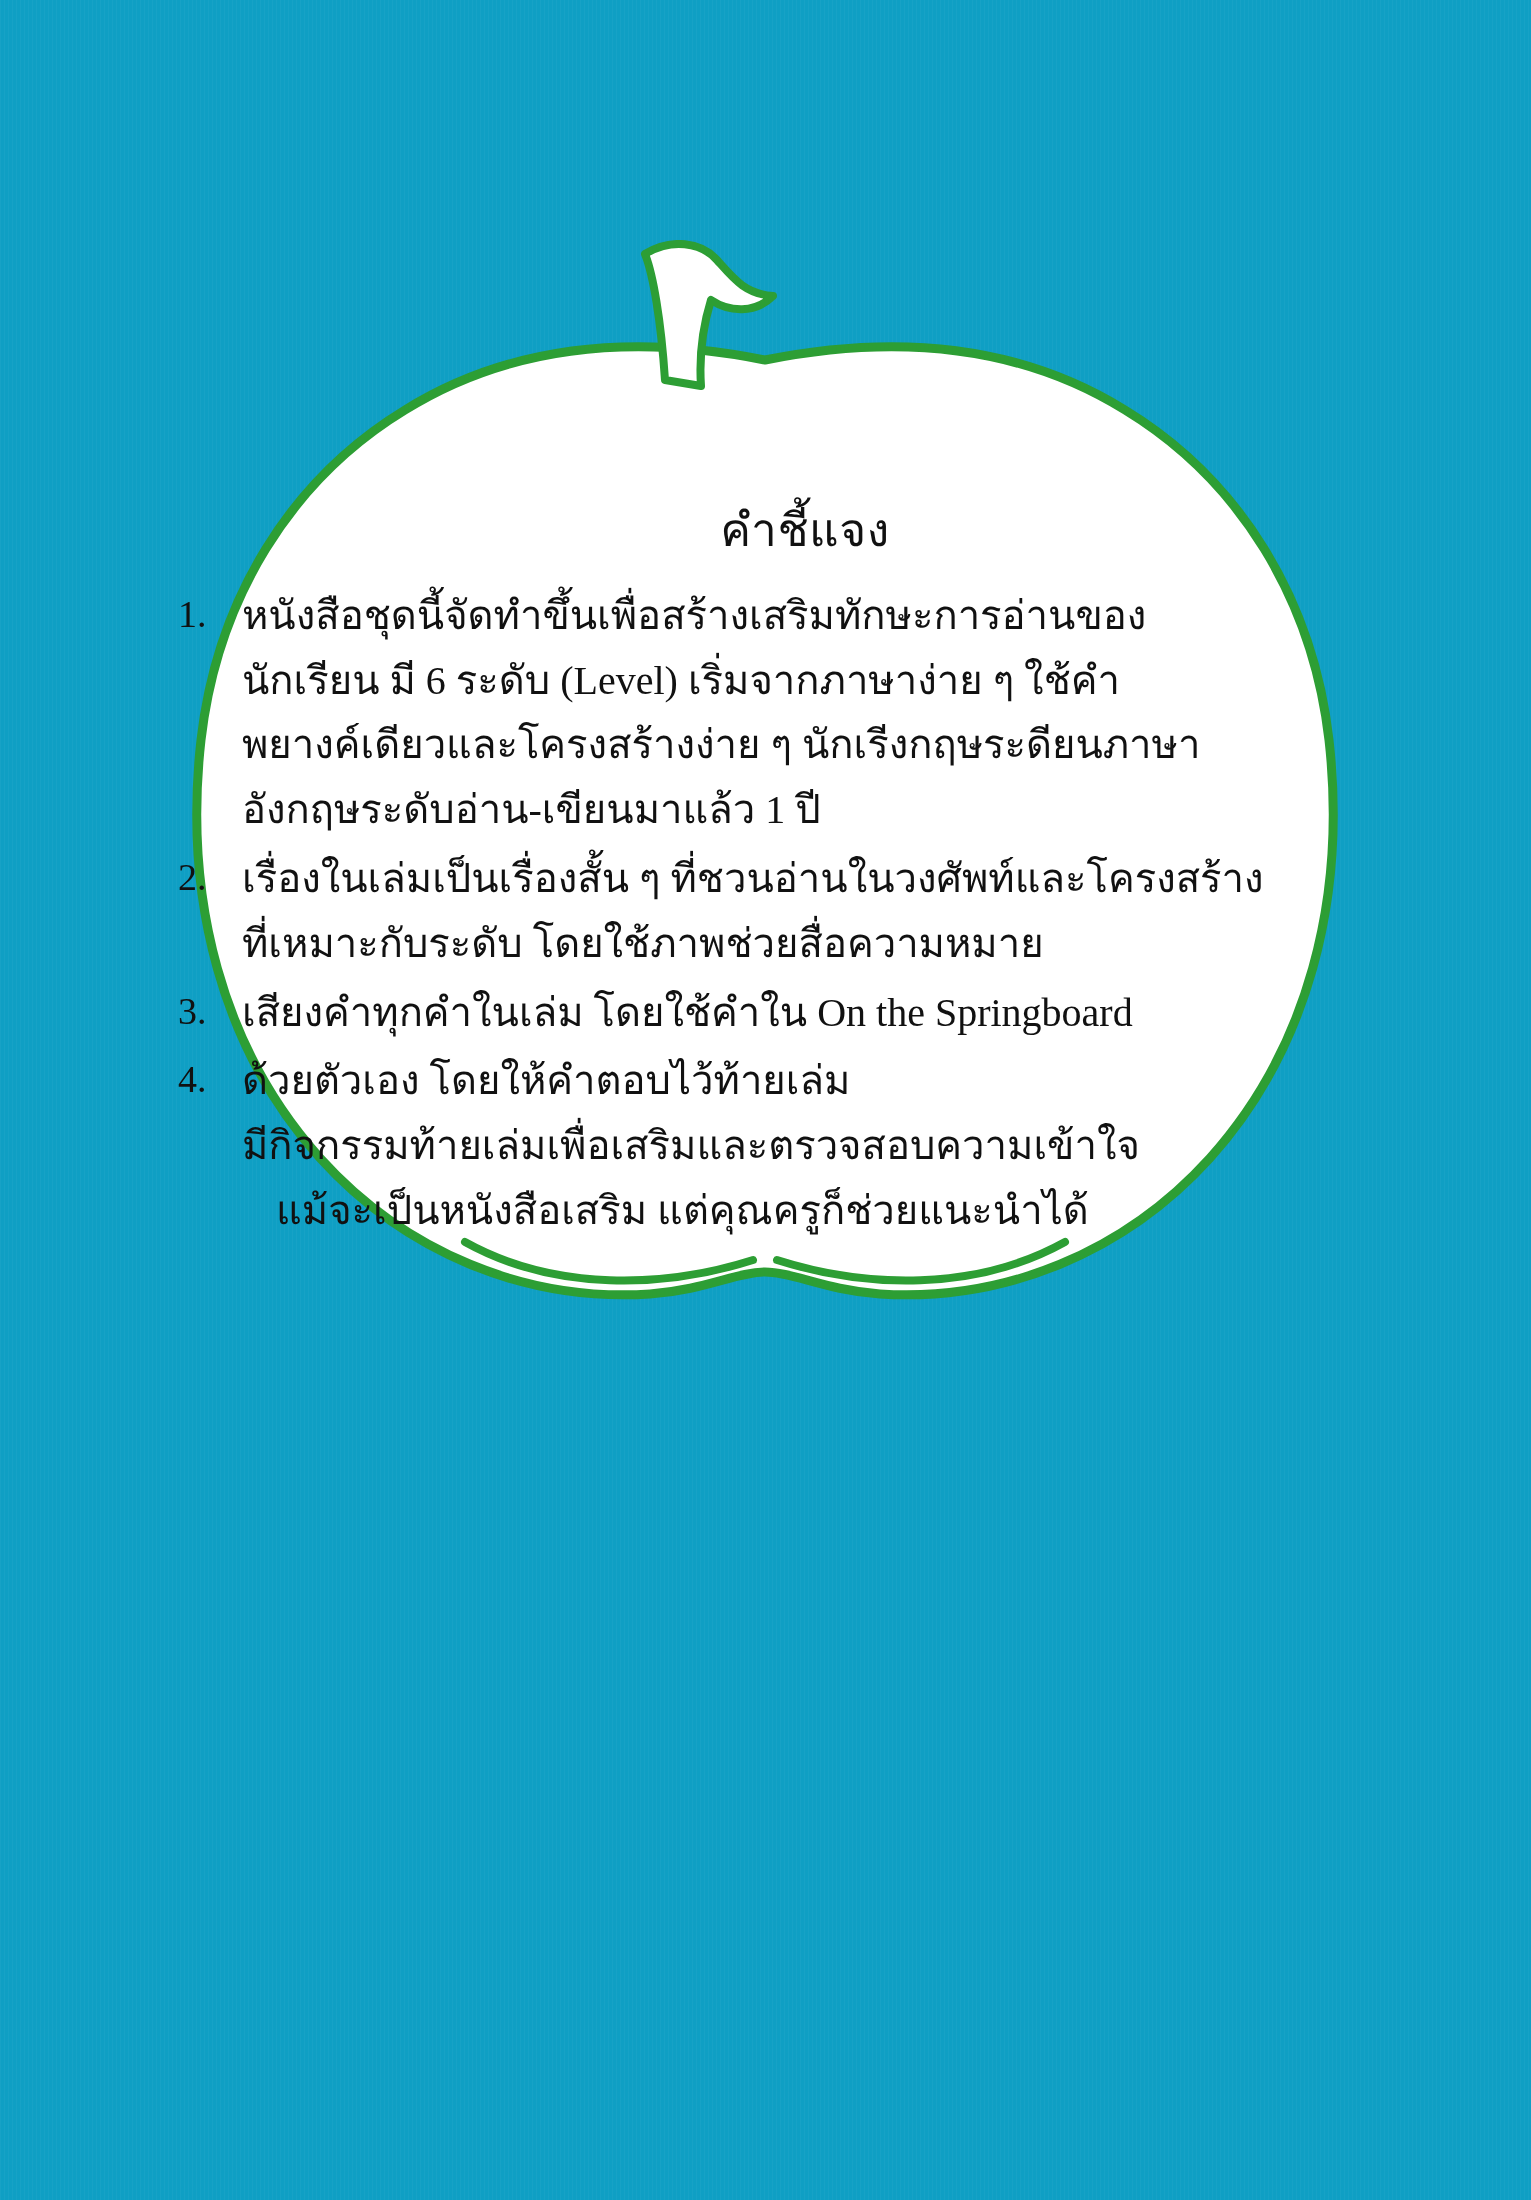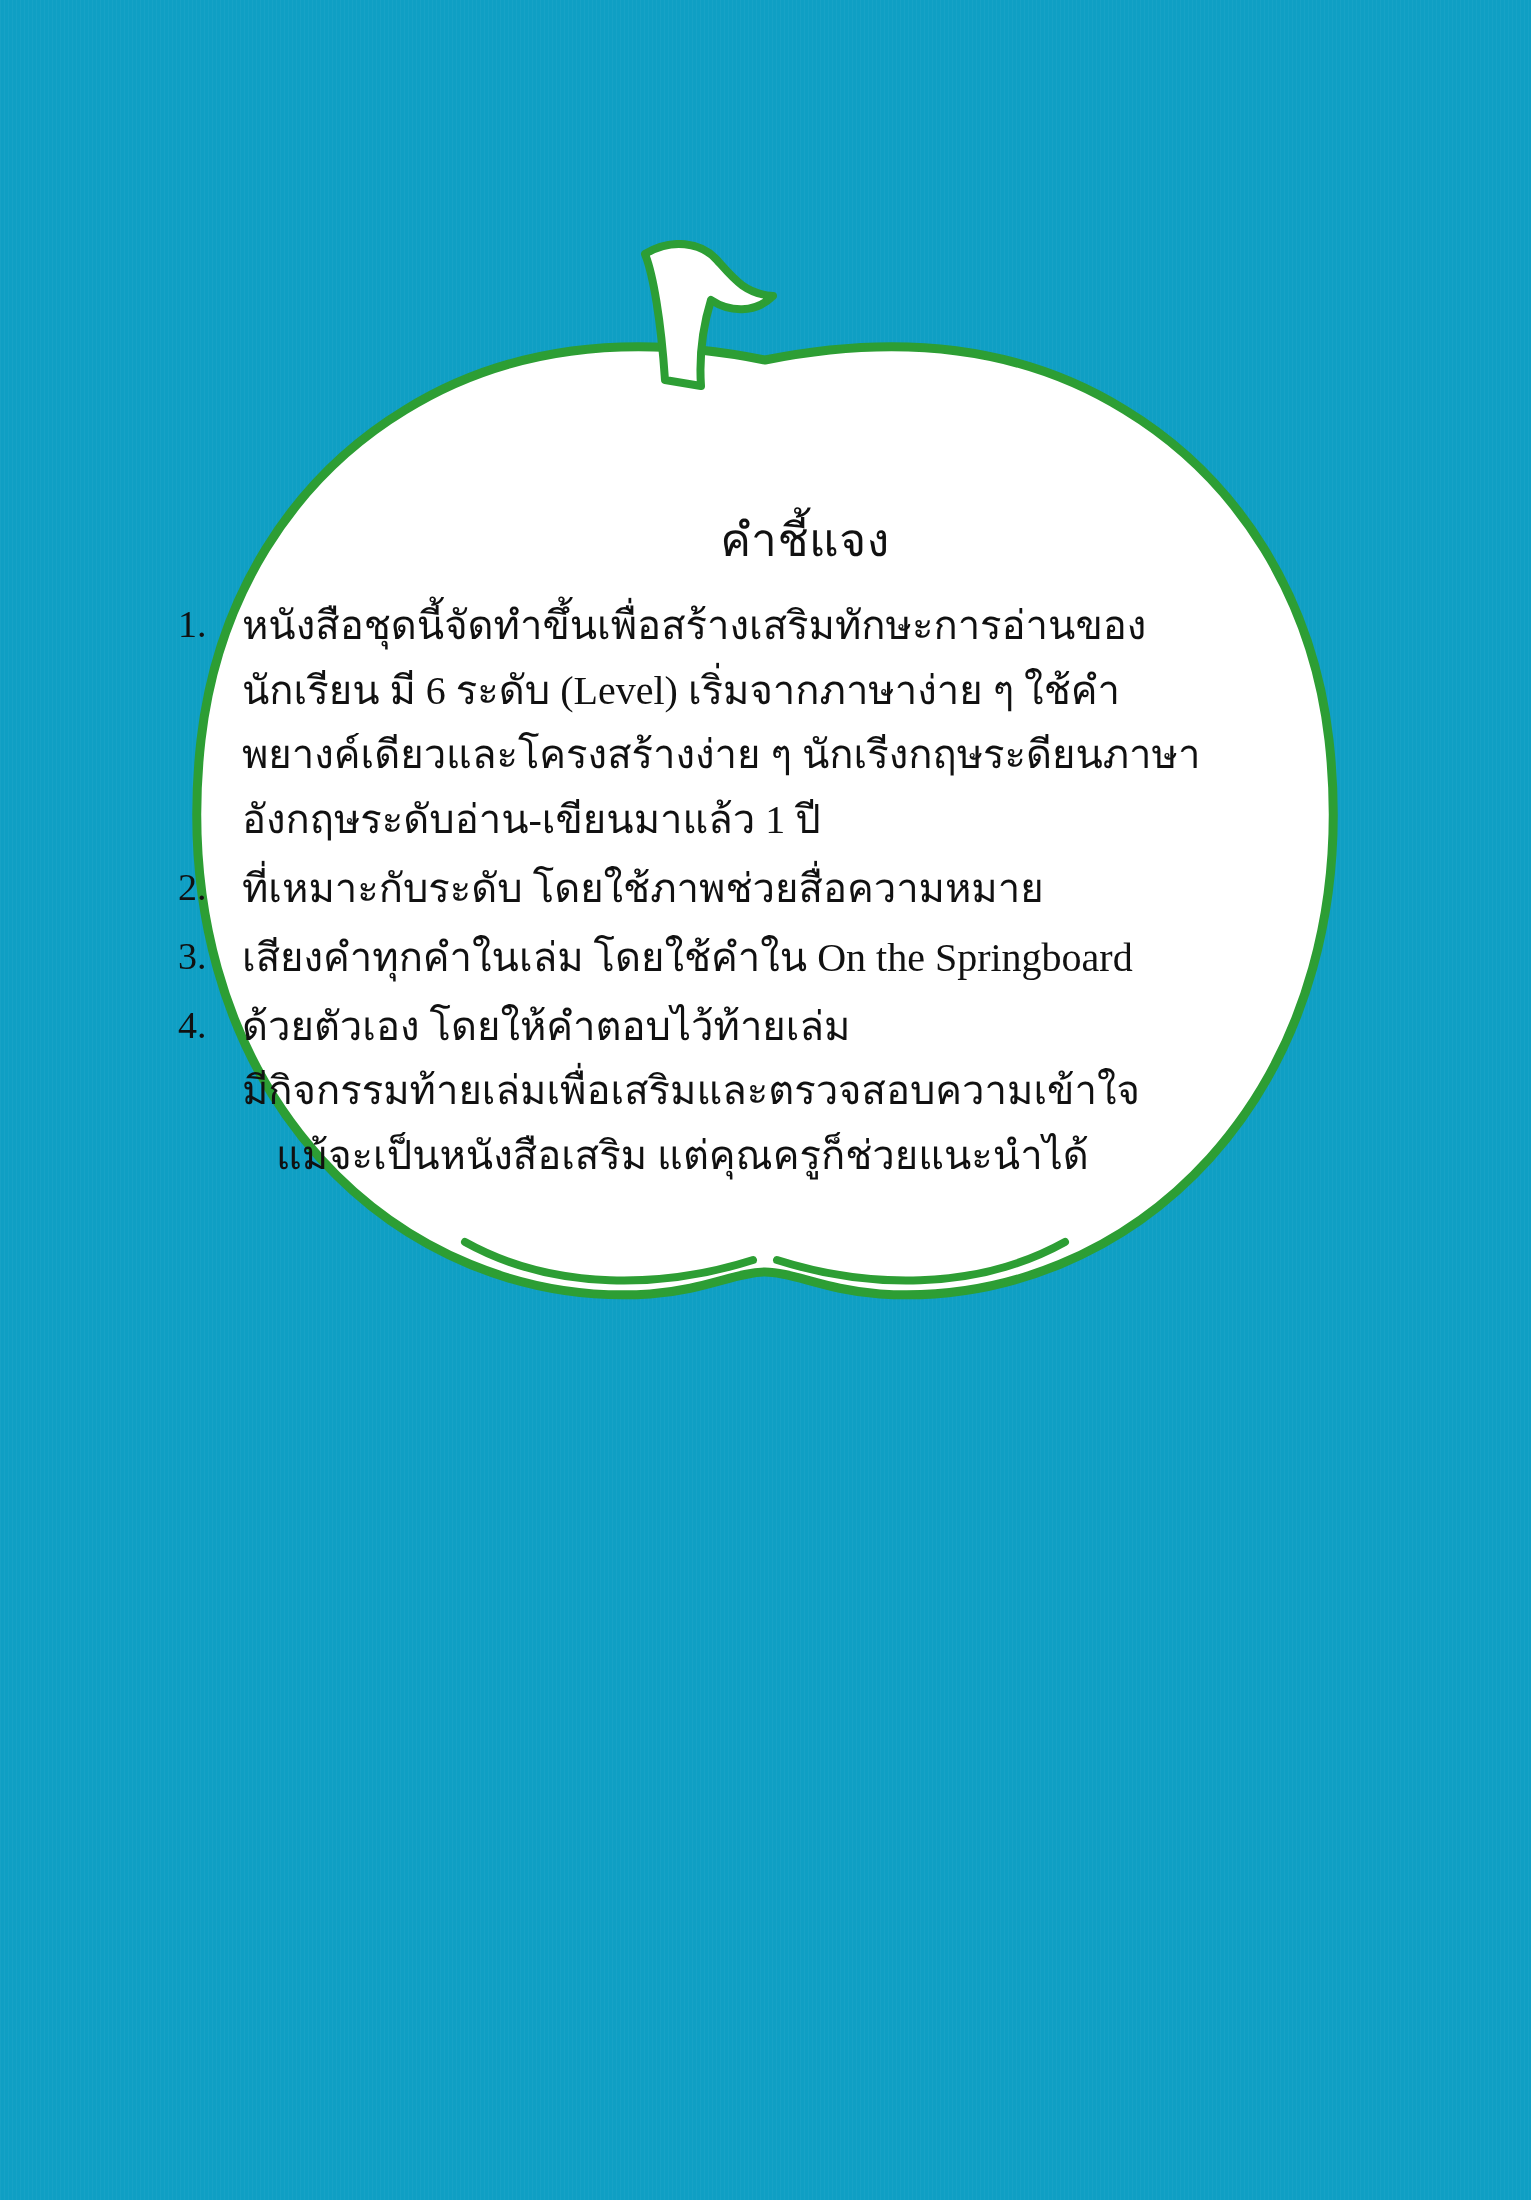--- a/index.html
+++ b/index.html
@@ -51,21 +51,21 @@
     left: 170px;
     top: 500px;
     width: 1180px;
     color: #111;
   }
 
   .title {
     text-align: center;
     font-size: 46px;
     line-height: 1.15;
-    margin: 15px 0 26px 0;
+    margin: 5px 0 26px 0;
     padding-left: 90px;
     letter-spacing: 0.5px;
   }
 
   ol.items {
     list-style: none;
     margin: 0;
     padding: 0;
   }
 
@@ -142,20 +142,21 @@
         <div class="line">หนังสือชุดนี้จัดทำขึ้นเพื่อสร้างเสริมทักษะการอ่านของ</div>
         <div class="line">นักเรียน มี 6 ระดับ (Level) เริ่มจากภาษาง่าย ๆ ใช้คำ</div>
         <div class="line">พยางค์เดียวและโครงสร้างง่าย ๆ นักเรีงกฤษระดียนภาษา</div>
         <div class="line">อังกฤษระดับอ่าน-เขียนมาแล้ว 1 ปี</div>
       </div>
     </li>
 
     <li class="item">
       <div class="num">2.</div>
       <div class="lines">
+        <div class="line">เรื่องในเล่มเป็นเรื่องสั้น ๆ ที่ชวนอ่านในวงศัพท์และโครงสร้าง</div>
         <div class="line">ที่เหมาะกับระดับ โดยใช้ภาพช่วยสื่อความหมาย</div>
       </div>
     </li>
 
     <li class="item">
       <div class="num">3.</div>
       <div class="lines">
         <div class="line">เสียงคำทุกคำในเล่ม โดยใช้คำใน On the Springboard</div>
       </div>
     </li>

